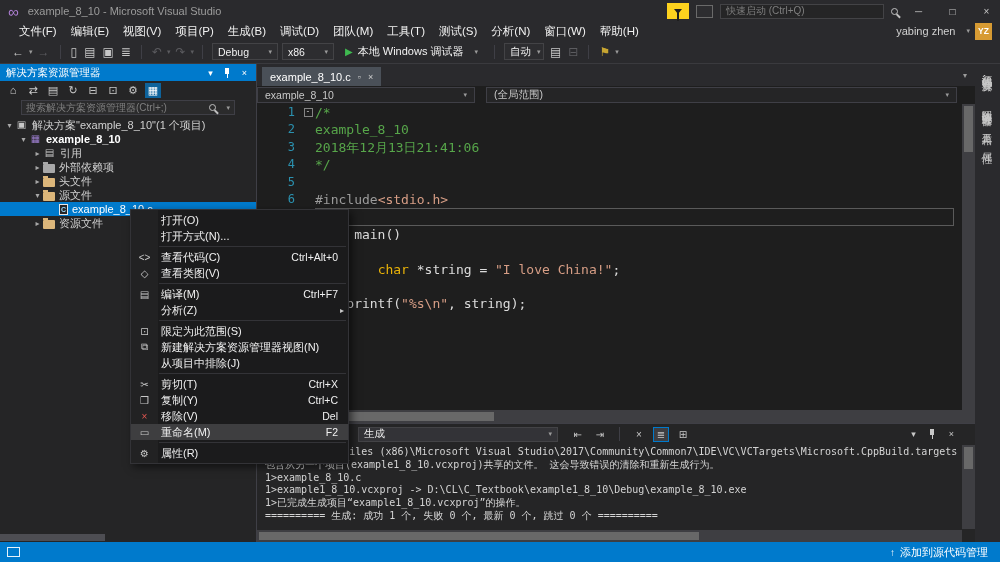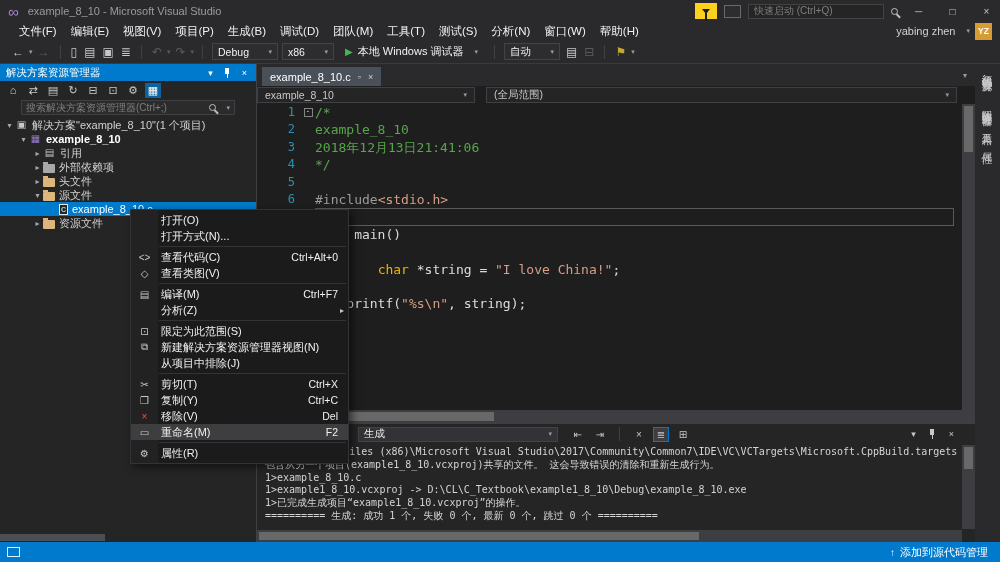--- a/index.html
+++ b/index.html
@@ -8,41 +8,41 @@
 
   
   .titlebar{height:22px;display:flex;align-items:center;padding-left:8px;background:#2a2a2d}
   .vs-logo{color:#b180d7;font-size:15px;margin-right:9px;line-height:1}
   .win-title{color:#9b9b9b;font-size:11px;white-space:nowrap}
   .tb-right{margin-left:auto;display:flex;align-items:center;gap:7px;height:100%}
   .yellow-btn{width:22px;height:16px;background:#fdd21e;display:flex;align-items:center;justify-content:center}
   .funnel{width:0;height:0;border-left:4px solid transparent;border-right:4px solid transparent;border-top:5px solid #1e1e1e;position:relative}
   .funnel::after{content:'';position:absolute;left:-1px;top:-1px;width:2px;height:8px;background:#1e1e1e}
   .screen-btn{width:17px;height:13px;border:1px solid #6a6a6a;background:#2d2d30}
-  .quick-launch{width:136px;height:15px;background:#252526;border:1px solid #434346;color:#7f7f7f;font-size:10px;display:flex;align-items:center;padding:0 5px;white-space:nowrap;overflow:hidden}
+  .quick-launch{width:164px;height:15px;background:#252526;border:1px solid #434346;color:#7f7f7f;font-size:10px;display:flex;align-items:center;padding:0 5px;white-space:nowrap;overflow:hidden}
   .mag{width:7px;height:7px;border:1.5px solid #c0c0c0;border-radius:50%;position:relative;display:inline-block;flex:none}
   .mag::after{content:'';position:absolute;width:5px;height:1.5px;background:#c0c0c0;transform:rotate(45deg);right:-4px;bottom:-2px}
   .winbtn{width:27px;height:100%;display:flex;align-items:center;justify-content:center;color:#c8c8c8;font-size:10px}
 
   
   .menubar{height:18px;display:flex;align-items:center;padding-left:12px;background:#2a2a2d}
   .menu-items{display:flex;align-items:center}
   .menu-item{padding:0 7px;font-size:11.5px;color:#f1f1f1;white-space:nowrap}
   .user-area{margin-left:auto;display:flex;align-items:center;gap:5px;padding-right:8px;font-size:11px;color:#d0d0d0}
   .avatar{width:17px;height:17px;background:#d79b33;color:#fff;font-weight:bold;font-size:8.5px;display:flex;align-items:center;justify-content:center}
 
   
   .toolbar{height:24px;display:flex;align-items:center;gap:4px;padding-left:10px;background:#2a2a2d;border-bottom:1px solid #3a3a3e}
   .tgroup{display:flex;align-items:center;gap:3px}
   .tico{color:#c8c8c8;font-size:12px;padding:0 2px;line-height:1}
   .tico.small{font-size:7px;color:#9b9b9b;padding:0}
   .tico.dim{color:#5c5c60}
   .tsep{width:1px;height:14px;background:#3f3f46;margin:0 5px;display:inline-block}
   .combo{height:17px;background:#2d2d30;border:1px solid #434346;display:flex;align-items:center;justify-content:space-between;padding:0 5px;font-size:10.5px;color:#f1f1f1;white-space:nowrap}
-  .w64{width:66px}.w54{width:52px}.w56{width:56px}
+  .w64{width:66px}.w54{width:52px}.w56{width:40px}
   .caret{font-size:7px;color:#9b9b9b;margin-left:6px}
   .run-btn{display:flex;align-items:center;gap:5px;padding:0 7px;font-size:11px;color:#f1f1f1;white-space:nowrap}
   .play{color:#3fb950;font-size:10px}
 
   
   .main{display:flex;height:478px}
 
   
   .sepanel{width:257px;background:#252526;border-right:1px solid #3f3f46;display:flex;flex-direction:column;flex:none}
   .se-header{height:17px;background:#007acc;display:flex;align-items:center;color:#fff;padding-left:6px;font-size:10.5px;flex:none}

